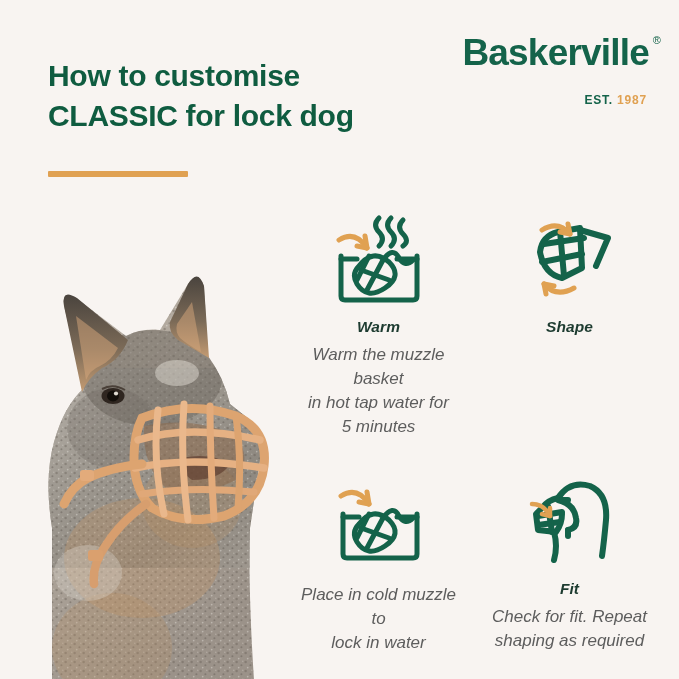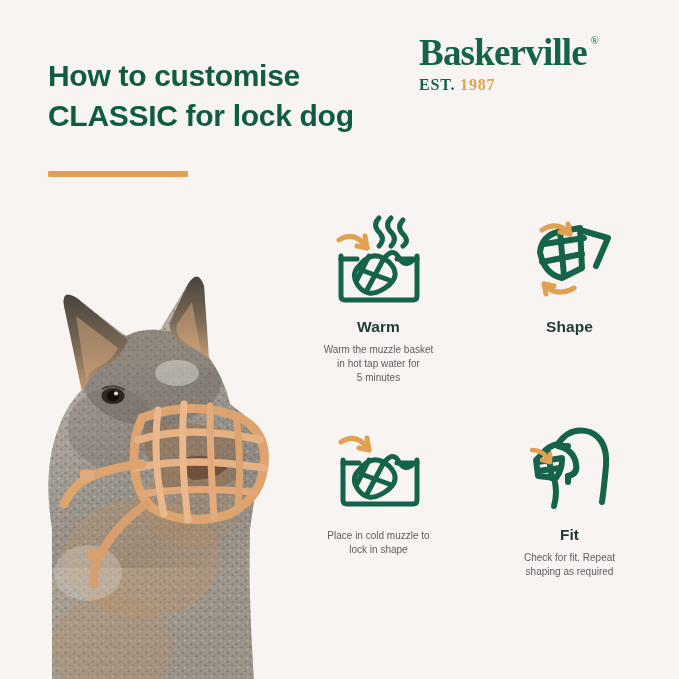--- a/index.html
+++ b/index.html
@@ -33,44 +33,43 @@
     left:48px; top:171px;
     width:140px; height:6px;
     background:#e0a152;
     border-radius:1px;
   }
 
   
   .logo {
     position:absolute;
     right:30px; top:34px;
-    text-align:left;
+    text-align:right;
     width:230px;
-    font-family:Liberation Serif, serif;
   }
   .logo-word {
     display:inline-block;
     position:relative;
     color:#14634a;
     font-size:37px;
     font-weight:bold;
     letter-spacing:-0.8px;
     line-height:1;
   }
   .logo-reg {
     position:absolute;
     right:-11px; top:1px;
     font-size:11px;
     font-weight:normal;
     color:#14634a;
   }
   .logo-est {
-    margin-top:5px;
+    margin-top:22px;
     margin-right:2px;
-    font-size:16px;
+    font-size:12px;
     font-weight:bold;
     letter-spacing:0.8px;
     color:#14634a;
   }
   .logo-est .year { color:#e0a152; }
 
   
   .dog-photo {
     position:absolute;
     left:-8px; top:228px;
@@ -82,39 +81,40 @@
   
   .steps {
     position:absolute;
     left:288px; top:206px;
     width:372px;
     display:grid;
     grid-template-columns:1fr 1fr;
     grid-template-rows:auto auto;
     row-gap:28px;
     column-gap:10px;
+    font-style:italic;
   }
   .step { text-align:center; }
   .step-icon {
     height:108px;
     display:flex;
     align-items:center;
     justify-content:center;
   }
   .step-icon svg { display:block; }
   .step-title {
     margin-top:4px;
     font-size:15.5px;
     font-weight:bold;
     color:#1d3b30;
     letter-spacing:0.1px;
   }
   .step-desc {
     margin-top:7px;
-    font-size:10px;
+    font-size:17px;
     line-height:1.42;
     color:#5d5d5d;
     padding:0 8px;
   }
 </style>
 </head>
 <body>
 
 <div id="root">
 
@@ -295,21 +295,21 @@
             <path d="M56 48 Q66 34 72 46 Q78 56 86 48"></path>
             <path d="M32 54 Q46 36 62 50 Q76 64 58 76 Q40 88 30 72 Q24 62 32 54 Z"></path>
             <path d="M42 44 L30 68"></path>
             <path d="M56 48 L40 78"></path>
             <path d="M34 58 L62 68"></path>
           </g>
         </svg>
       </div>
       <div class="step-desc">
         <div>Place in cold muzzle to</div>
-        <div>lock in shape</div>
+        <div>lock in water</div>
       </div>
     </div>
 
     <div class="step">
       <div class="step-icon">
         <svg width="104" height="104" viewBox="0 0 104 104" fill="none" stroke-linecap="round" stroke-linejoin="round">
           <g stroke="#14634a" stroke-width="6">
             <path d="M40 28 Q52 10 72 16 Q90 24 88 50 Q86 72 84 86"></path>
             <path d="M40 28 Q30 30 24 38 L18 44 L20 60 L38 62 Q44 54 44 44"></path>
             <path d="M20 46 L44 42"></path>

